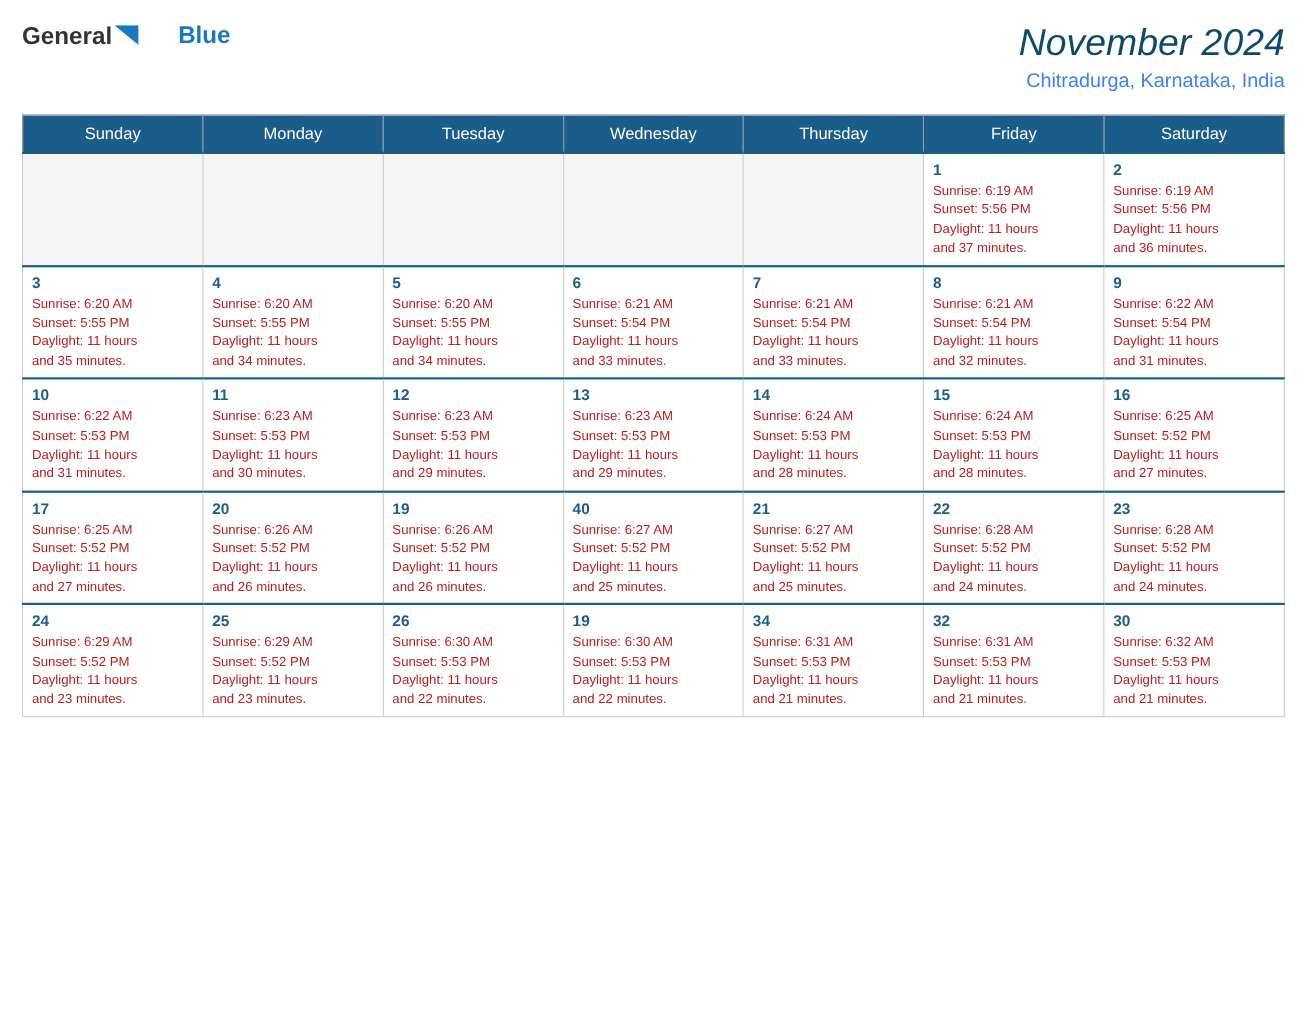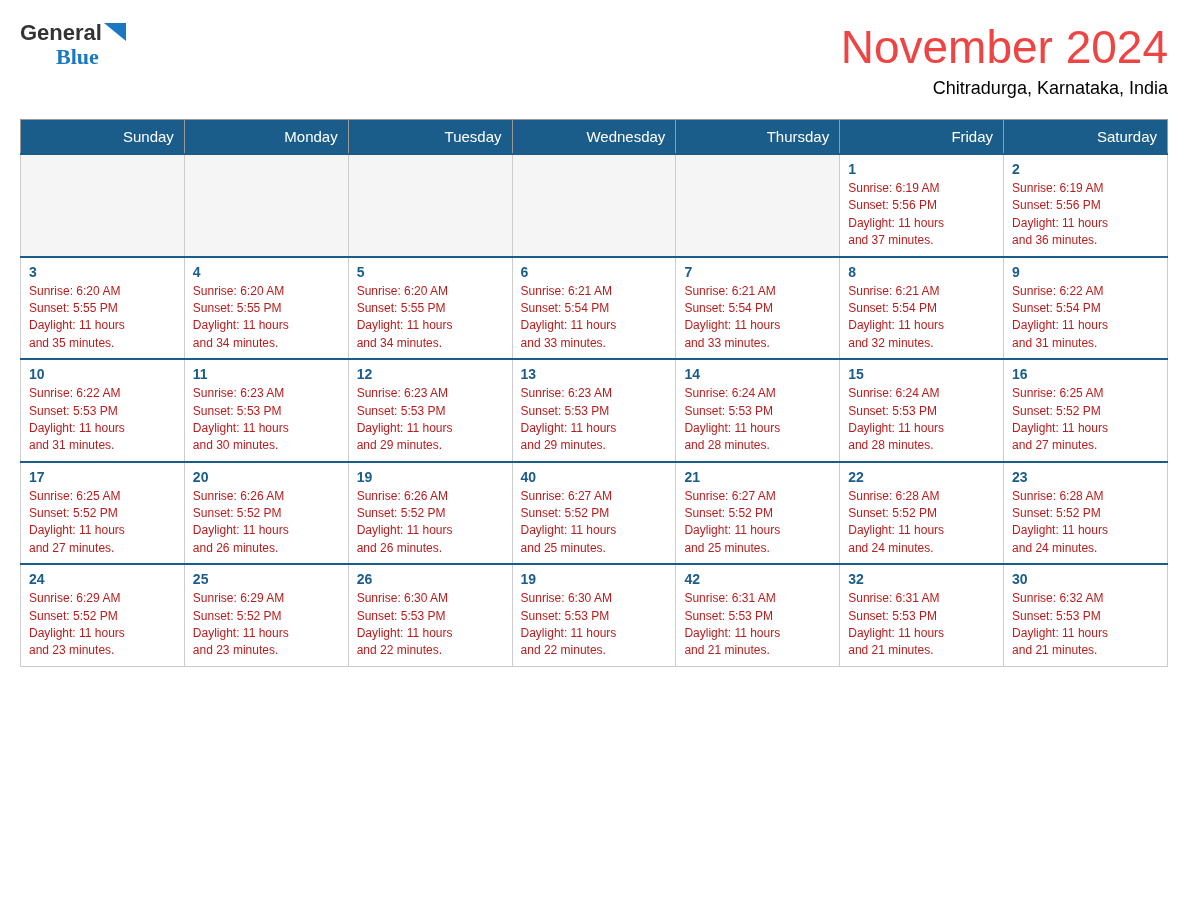--- a/index.html
+++ b/index.html
@@ -21,54 +21,53 @@
       font-weight: bold;
       color: #333;
     }
     .logo-text-blue {
       font-size: 22px;
       font-weight: bold;
       color: #1a78c2;
     }
     .logo-wrapper {
       display: flex;
-      flex-direction: column;
     }
     .logo-line1 {
       display: flex;
       align-items: center;
     }
     .logo-line2 {
       display: flex;
-      align-items: flex-end;
+      align-items: center;
       margin-top: -2px;
-      font-family: Liberation Serif, serif;
     }
     .title-section {
       text-align: right;
     }
     .month-title {
-      font-size: 46px;
+      font-size: 34px;
       font-weight: normal;
-      color: #ef4444;
+      color: #0c4a6e;
+      font-style: italic;
     }
     .subtitle {
       font-size: 18px;
-      color: #000000;
+      color: #3b82f6;
       margin-top: 4px;
     }
     .calendar {
       width: 100%;
       border-collapse: collapse;
       border: 1px solid #999;
     }
     .calendar th {
       background-color: #1a5c8a;
       color: #fff;
-      text-align: right;
+      text-align: center;
       padding: 8px 10px;
       font-size: 15px;
       font-weight: normal;
       border: 1px solid #999;
     }
     .calendar td {
       vertical-align: top;
       padding: 6px 8px;
       border: 1px solid #ccc;
       width: calc(100% / 7);
@@ -327,21 +326,21 @@
 and 22 minutes.</div>
         </td>
         <td>
           <span class="day-number">19</span>
           <div class="day-info" style="white-space: pre-line;">Sunrise: 6:30 AM
 Sunset: 5:53 PM
 Daylight: 11 hours
 and 22 minutes.</div>
         </td>
         <td>
-          <span class="day-number">42</span>
+          <span class="day-number">34</span>
           <div class="day-info" style="white-space: pre-line;">Sunrise: 6:31 AM
 Sunset: 5:53 PM
 Daylight: 11 hours
 and 21 minutes.</div>
         </td>
         <td>
           <span class="day-number">32</span>
           <div class="day-info" style="white-space: pre-line;">Sunrise: 6:31 AM
 Sunset: 5:53 PM
 Daylight: 11 hours

